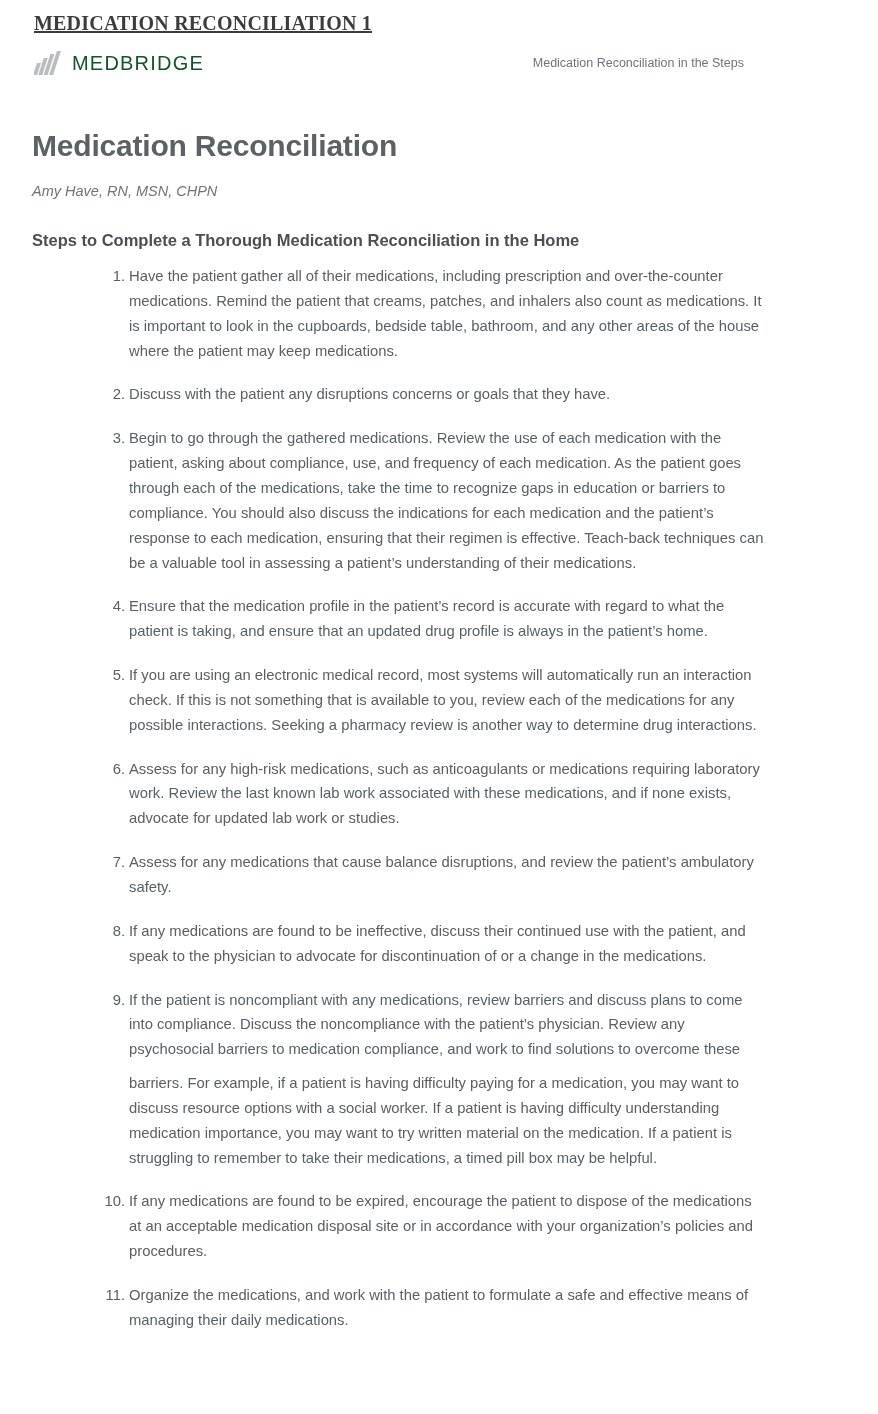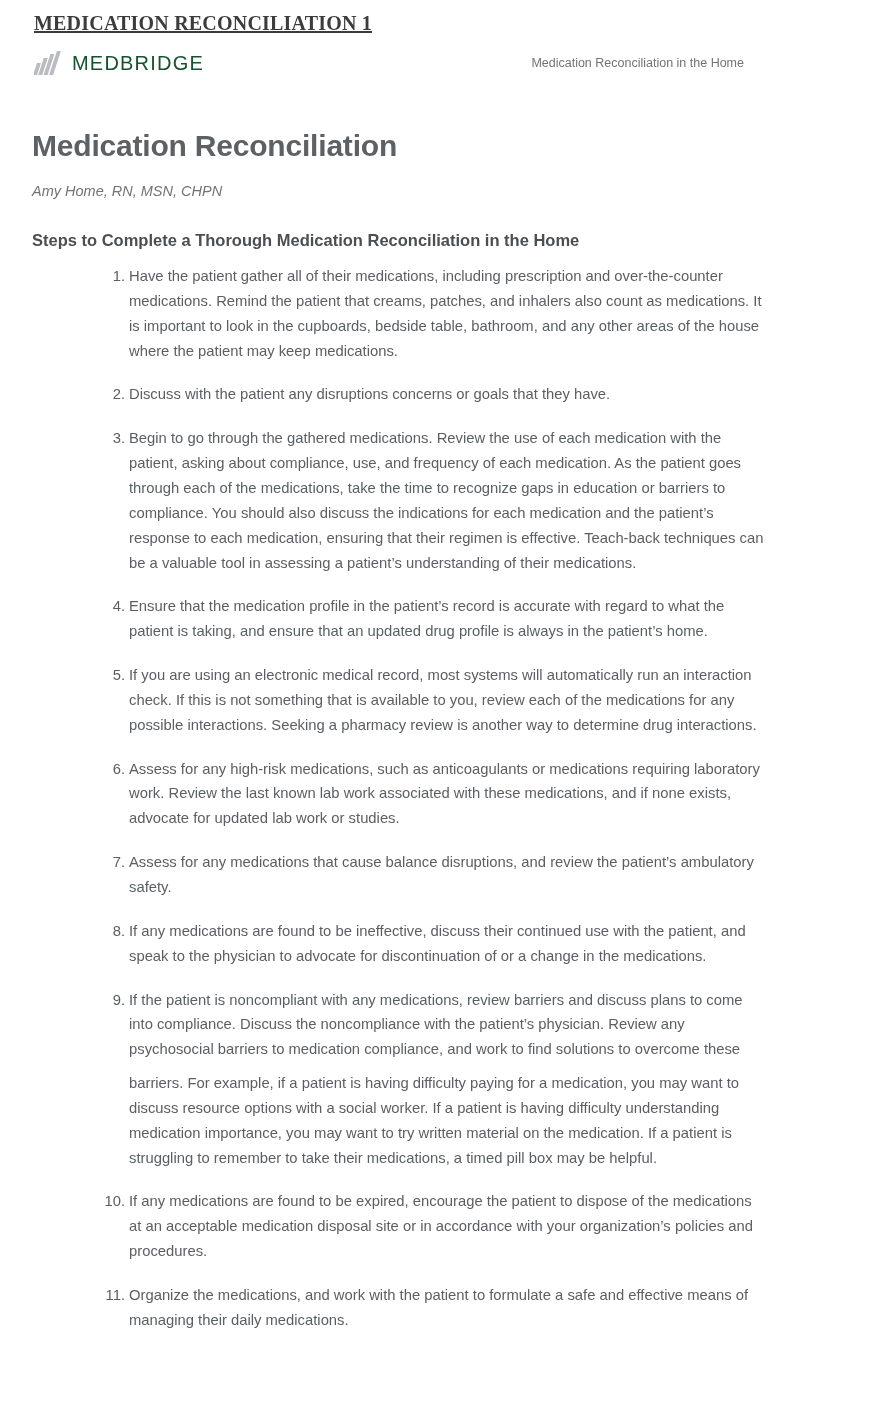--- a/index.html
+++ b/index.html
@@ -148,25 +148,25 @@
   <div class="brand-row">
     <div class="brand">
       <span class="brand-mark">
         <span></span>
           <span></span>
           <span></span>
           <span></span>
       </span>
       <span class="brand-name">MEDBRIDGE</span>
     </div>
-    <div class="header-right">Medication Reconciliation in the Home</div>
+    <div class="header-right">Medication Reconciliation in the Steps</div>
   </div>
 
   <h1 class="title">Medication Reconciliation</h1>
-  <div class="author">Amy Home, RN, MSN, CHPN</div>
+  <div class="author">Amy Have, RN, MSN, CHPN</div>
 
   <h2 class="section-title">Steps to Complete a Thorough Medication Reconciliation in the Home</h2>
 
   <ol class="steps" id="steps-list">
       <li>
         <p>Have the patient gather all of their medications, including prescription and over-the-counter medications. Remind the patient that creams, patches, and inhalers also count as medications. It is important to look in the cupboards, bedside table, bathroom, and any other areas of the house where the patient may keep medications.</p>
       </li>
       <li>
         <p>Discuss with the patient any disruptions concerns or goals that they have.</p>
       </li>

